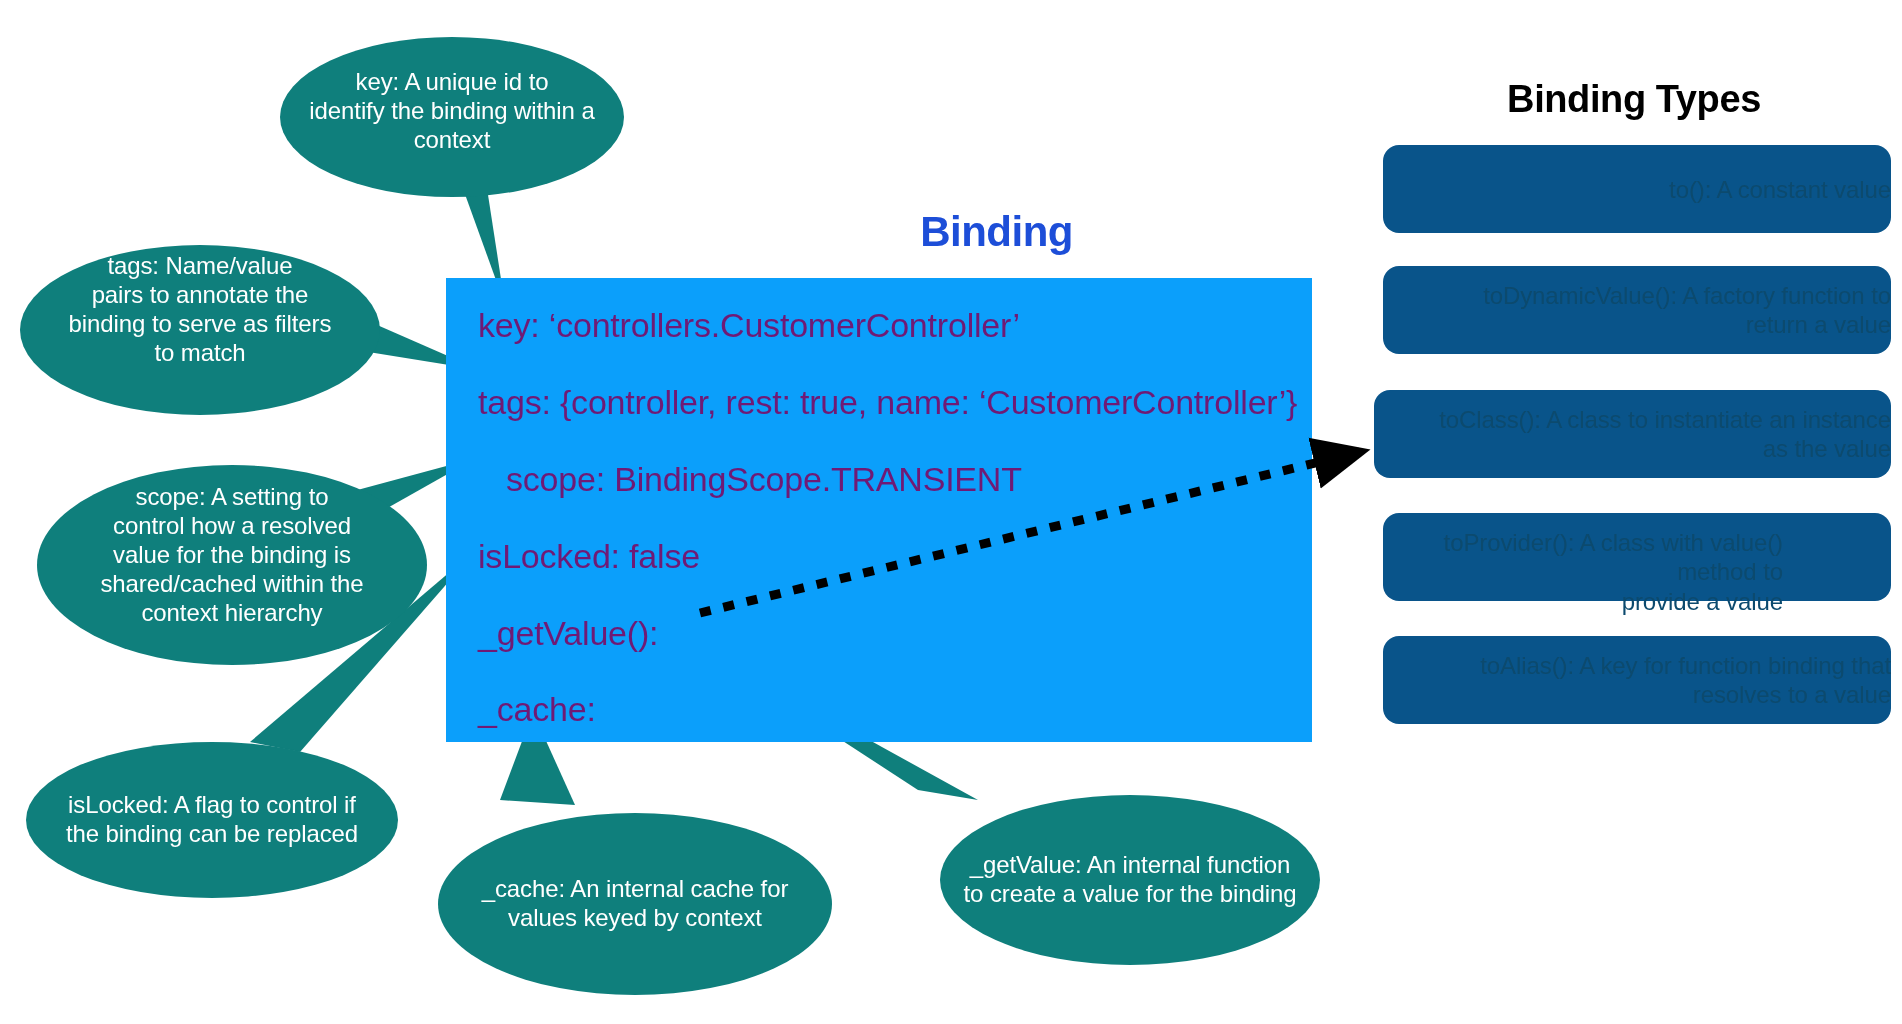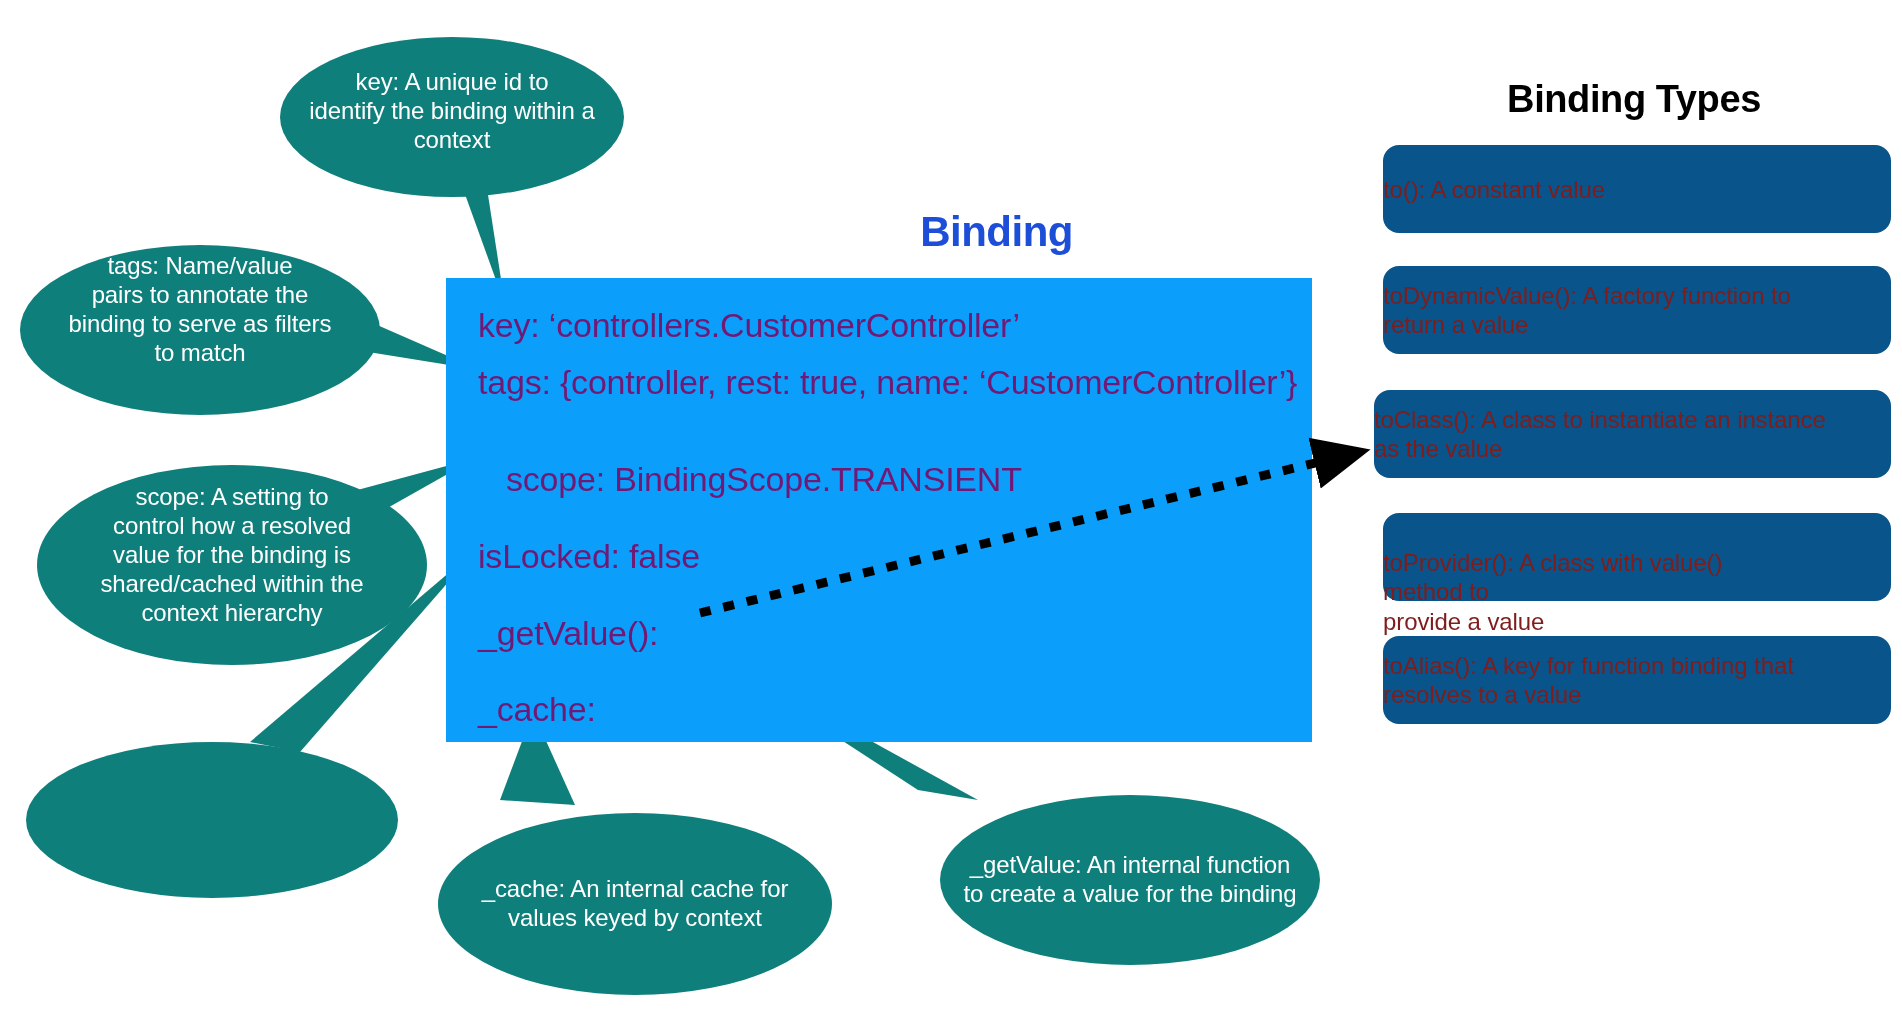--- a/index.html
+++ b/index.html
@@ -73,22 +73,22 @@
     top: 78px;
     width: 520px;
     text-align: center;
     font-size: 38px;
     font-weight: bold;
     color: #000000;
     letter-spacing: -0.4px;
   }
   .card-text {
     position: absolute;
-    color: #7f1d1d;
-    text-align: left;
+    color: #0c4a6e;
+    text-align: right;
     font-size: 24px;
     line-height: 1.22;
     white-space: pre-line;
     letter-spacing: -0.1px;
   }
 </style>
 </head>
 <body>
 
 <div id="canvas">
@@ -126,57 +126,59 @@
       <marker id="arrowhead" markerWidth="7" markerHeight="7" refX="5.2" refY="3" orient="auto" markerUnits="strokeWidth">
         <polygon points="0,0.1 6.4,3 0,5.9" fill="#000000"></polygon>
       </marker>
     </defs>
     <line x1="700" y1="613" x2="1360" y2="452" stroke="#000000" stroke-width="9" stroke-dasharray="11 13" stroke-linecap="butt" marker-end="url(#arrowhead)"></line>
   </svg>
 
   <div class="box-title">Binding</div>
 
   <div class="box-line" style="top:306px;">key: ‘controllers.CustomerController’</div>
-  <div class="box-line" style="top:363px;">tags: {controller, rest: true, name: ‘CustomerController’}</div>
+  <div class="box-line" style="top:383px;">tags: {controller, rest: true, name: ‘CustomerController’}</div>
   <div class="box-line" style="top:460px;margin-left:28px;">scope: BindingScope.TRANSIENT</div>
   <div class="box-line" style="top:537px;text-align:right;">isLocked: false</div>
   <div class="box-line" style="top:614px;">_getValue():</div>
   <div class="box-line" style="top:690px;">_cache:</div>
 
   <div class="txt bubble-text" style="left:284px; top:67px; width:336px;">key: A unique id to
 identify the binding within a
 context</div>
 
   <div class="txt bubble-text" style="left:32px; top:251px; width:336px;">tags: Name/value
 pairs to annotate the
 binding to serve as filters
 to match</div>
 
   <div class="txt bubble-text" style="left:54px; top:482px; width:356px;">scope: A setting to
 control how a resolved
 value for the binding is
 shared/cached within the
 context hierarchy</div>
 
+  <div class="txt bubble-text" style="left:22px; top:790px; width:380px;">isLocked: A flag to control if
+the binding can be replaced</div>
 
   <div class="txt bubble-text" style="left:445px; top:874px; width:380px;">_cache: An internal cache for
 values keyed by context</div>
 
   <div class="txt bubble-text" style="left:938px; top:850px; width:384px;text-align:center;">_getValue: An internal function
 to create a value for the binding</div>
 
   <div class="panel-title">Binding Types</div>
 
   <div class="card-text" style="left:1383px; top:175px; width:508px;">to(): A constant value</div>
 
   <div class="card-text" style="left:1383px; top:281px; width:508px;">toDynamicValue(): A factory function to
 return a value</div>
 
   <div class="card-text" style="left:1374px; top:405px; width:517px;">toClass(): A class to instantiate an instance
 as the value</div>
 
-  <div class="card-text" style="left:1383px; top:528px; width:400px;margin-top:20px;">toProvider(): A class with value() method to
+  <div class="card-text" style="left:1383px; top:528px; width:400px;">toProvider(): A class with value() method to
 provide a value</div>
 
   <div class="card-text" style="left:1383px; top:651px; width:508px;">toAlias(): A key for function binding that
 resolves to a value</div>
 
 </div>
 
 </body></html>

